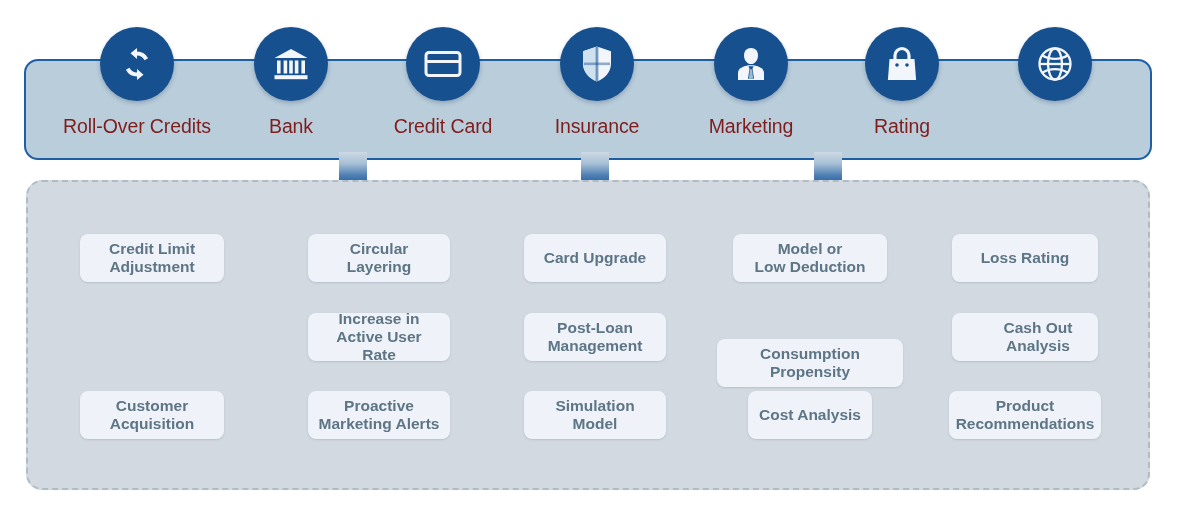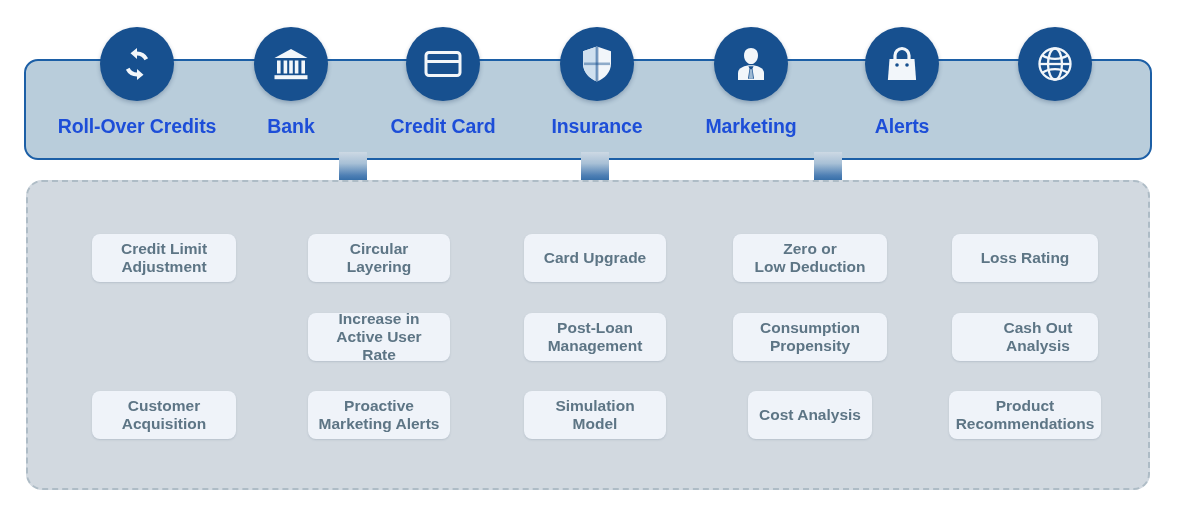--- a/index.html
+++ b/index.html
@@ -58,22 +58,22 @@
   }
   .channel-circle svg { display: block; }
 
   .channel-label {
     position: absolute;
     left: 0;
     right: 0;
     top: 54px;
     text-align: center;
     font-size: 19.5px;
-    font-weight: bold;
-    color: #1d4ed8;
+    font-weight: normal;
+    color: #7f1d1d;
     letter-spacing: -0.1px;
     white-space: nowrap;
   }
 
   
   .connector {
     position: absolute;
     width: 28px;
     height: 46px;
     top: 152px;
@@ -210,21 +210,21 @@
       </div>
       <div class="channel-item" style="width: 120px; left: 816px;">
         <div class="channel-circle">
           <svg width="32" height="36" viewBox="0 0 32 36" aria-hidden="true">
       <path d="M9 13V9.5a7 7 0 0 1 14 0V13" fill="none" stroke="#f2f6fa" stroke-width="3.2"></path>
       <path d="M3.5 13h25l1.6 21H1.9z" fill="#f2f6fa"></path>
       <circle cx="11" cy="19" r="1.8" fill="#17508f"></circle>
       <circle cx="21" cy="19" r="1.8" fill="#17508f"></circle>
     </svg>
         </div>
-        <div class="channel-label">Alerts</div>
+        <div class="channel-label">Rating</div>
       </div>
       <div class="channel-item" style="width: 130px; left: 964px;">
         <div class="channel-circle">
           <svg width="36" height="36" viewBox="0 0 36 36" aria-hidden="true">
       <g fill="none" stroke="#f2f6fa" stroke-width="2.3">
         <circle cx="18" cy="18" r="15.5"></circle>
         <ellipse cx="18" cy="18" rx="7" ry="15.5"></ellipse>
         <line x1="2.5" y1="18" x2="33.5" y2="18"></line>
         <path d="M5.2 9.2c3.4 2.3 8 3.6 12.8 3.6s9.4-1.3 12.8-3.6"></path>
         <path d="M5.2 26.8c3.4-2.3 8-3.6 12.8-3.6s9.4 1.3 12.8 3.6"></path>
@@ -243,21 +243,21 @@
         <div class="shaft"></div>
         <div class="head"></div>
       </div>
       <div class="connector" style="left: 814px;">
         <div class="shaft"></div>
         <div class="head"></div>
       </div>
     </div>
 
   <div class="solution-panel" id="solution-panel">
-      <div class="sol-col" style="left: 36px;">
+      <div class="sol-col" style="left: 24px;">
         <div class="sol-card r1" style="width: 144px;">
           <span>Credit Limit
 Adjustment</span>
         </div>
         <div class="sol-card r3" style="width: 144px;">
           <span>Customer
 Acquisition</span>
         </div>
       </div>
       <div class="sol-col" style="left: 251px;">
@@ -280,24 +280,24 @@
         <div class="sol-card r2" style="width: 142px;">
           <span>Post-Loan
 Management</span>
         </div>
         <div class="sol-card r3" style="width: 142px;">
           <span>Simulation Model</span>
         </div>
       </div>
       <div class="sol-col" style="left: 682px;">
         <div class="sol-card r1" style="width: 154px;">
-          <span>Zero or
+          <span>Model or
 Low Deduction</span>
         </div>
-        <div class="sol-card r2" style="width: 154px;">
+        <div class="sol-card r2" style="width: 186px; margin-top: 26px;">
           <span>Consumption
 Propensity</span>
         </div>
         <div class="sol-card r3" style="width: 124px;">
           <span>Cost Analysis</span>
         </div>
       </div>
       <div class="sol-col" style="left: 897px;">
         <div class="sol-card r1" style="width: 146px;">
           <span>Loss Rating</span>

